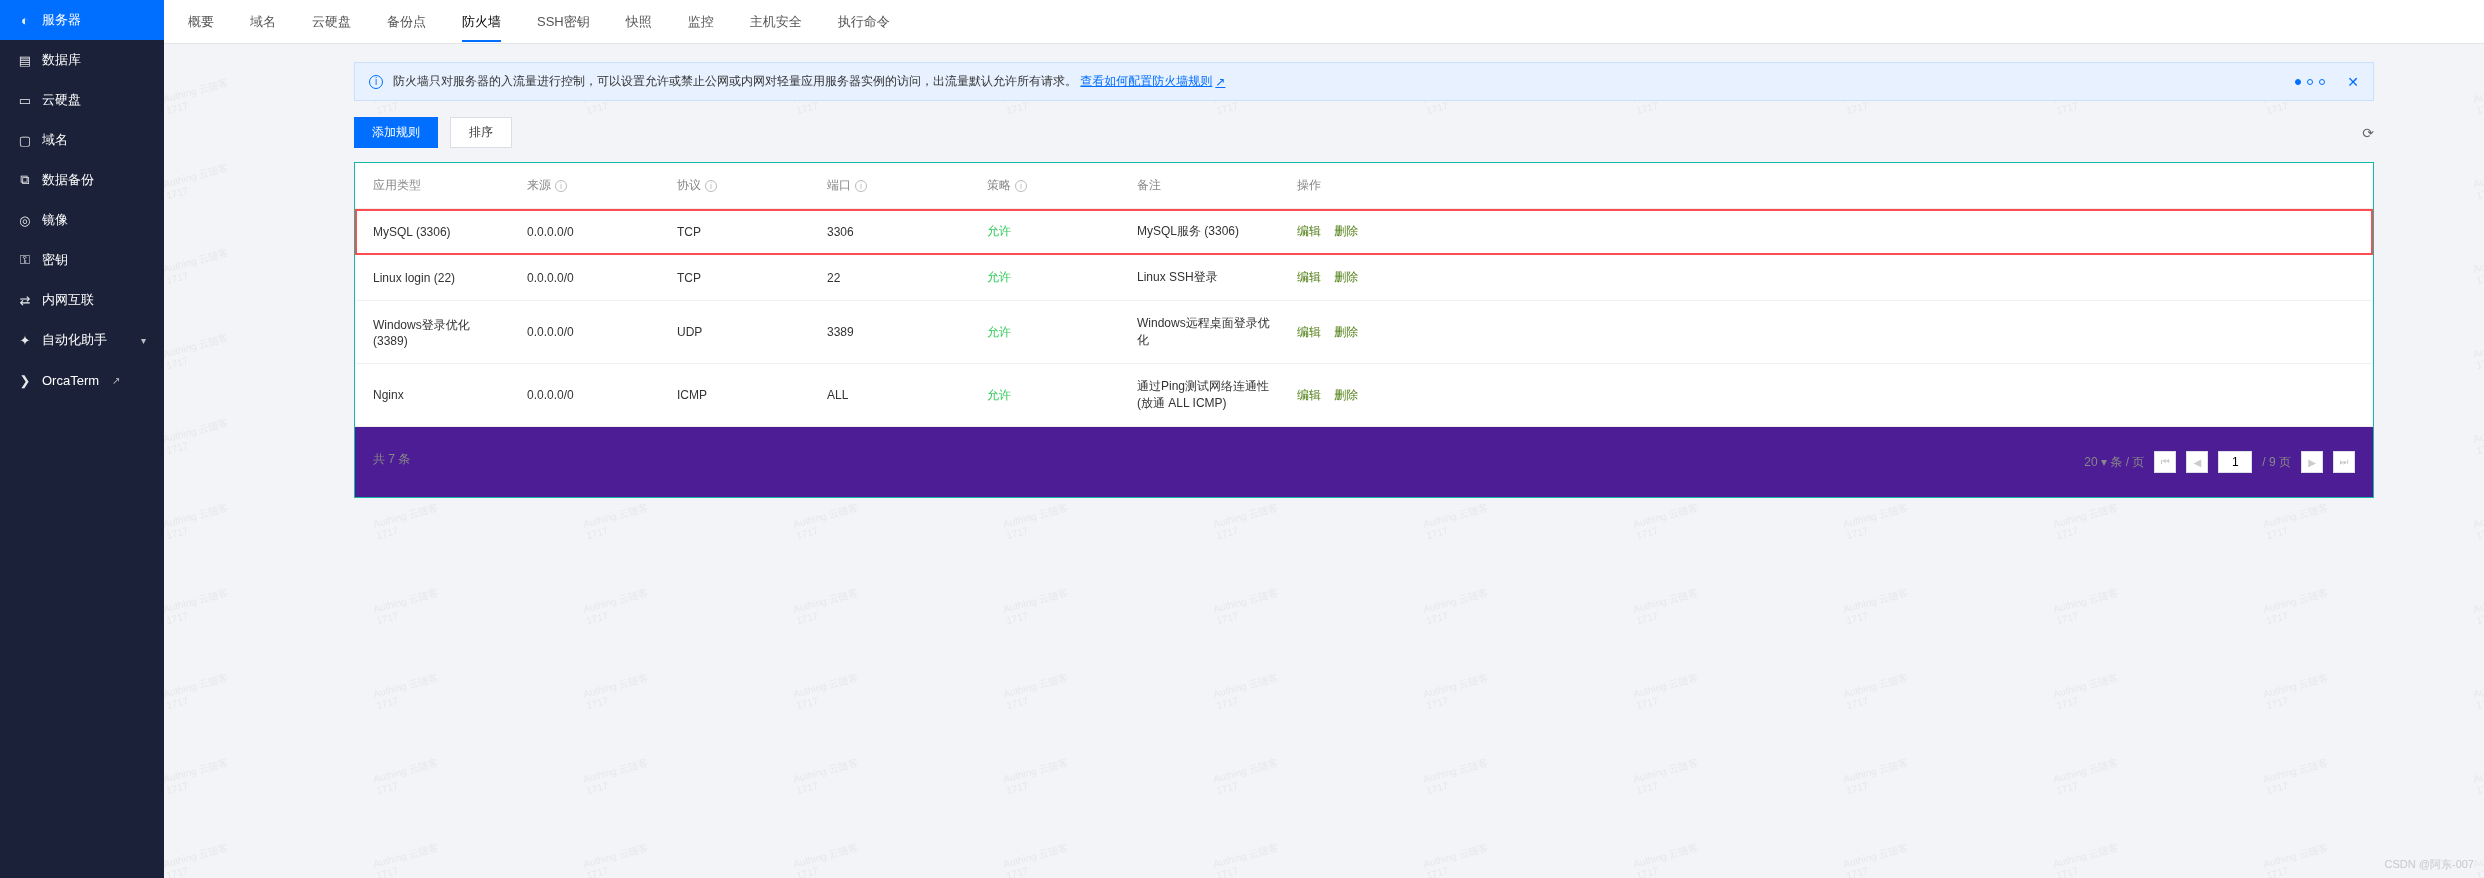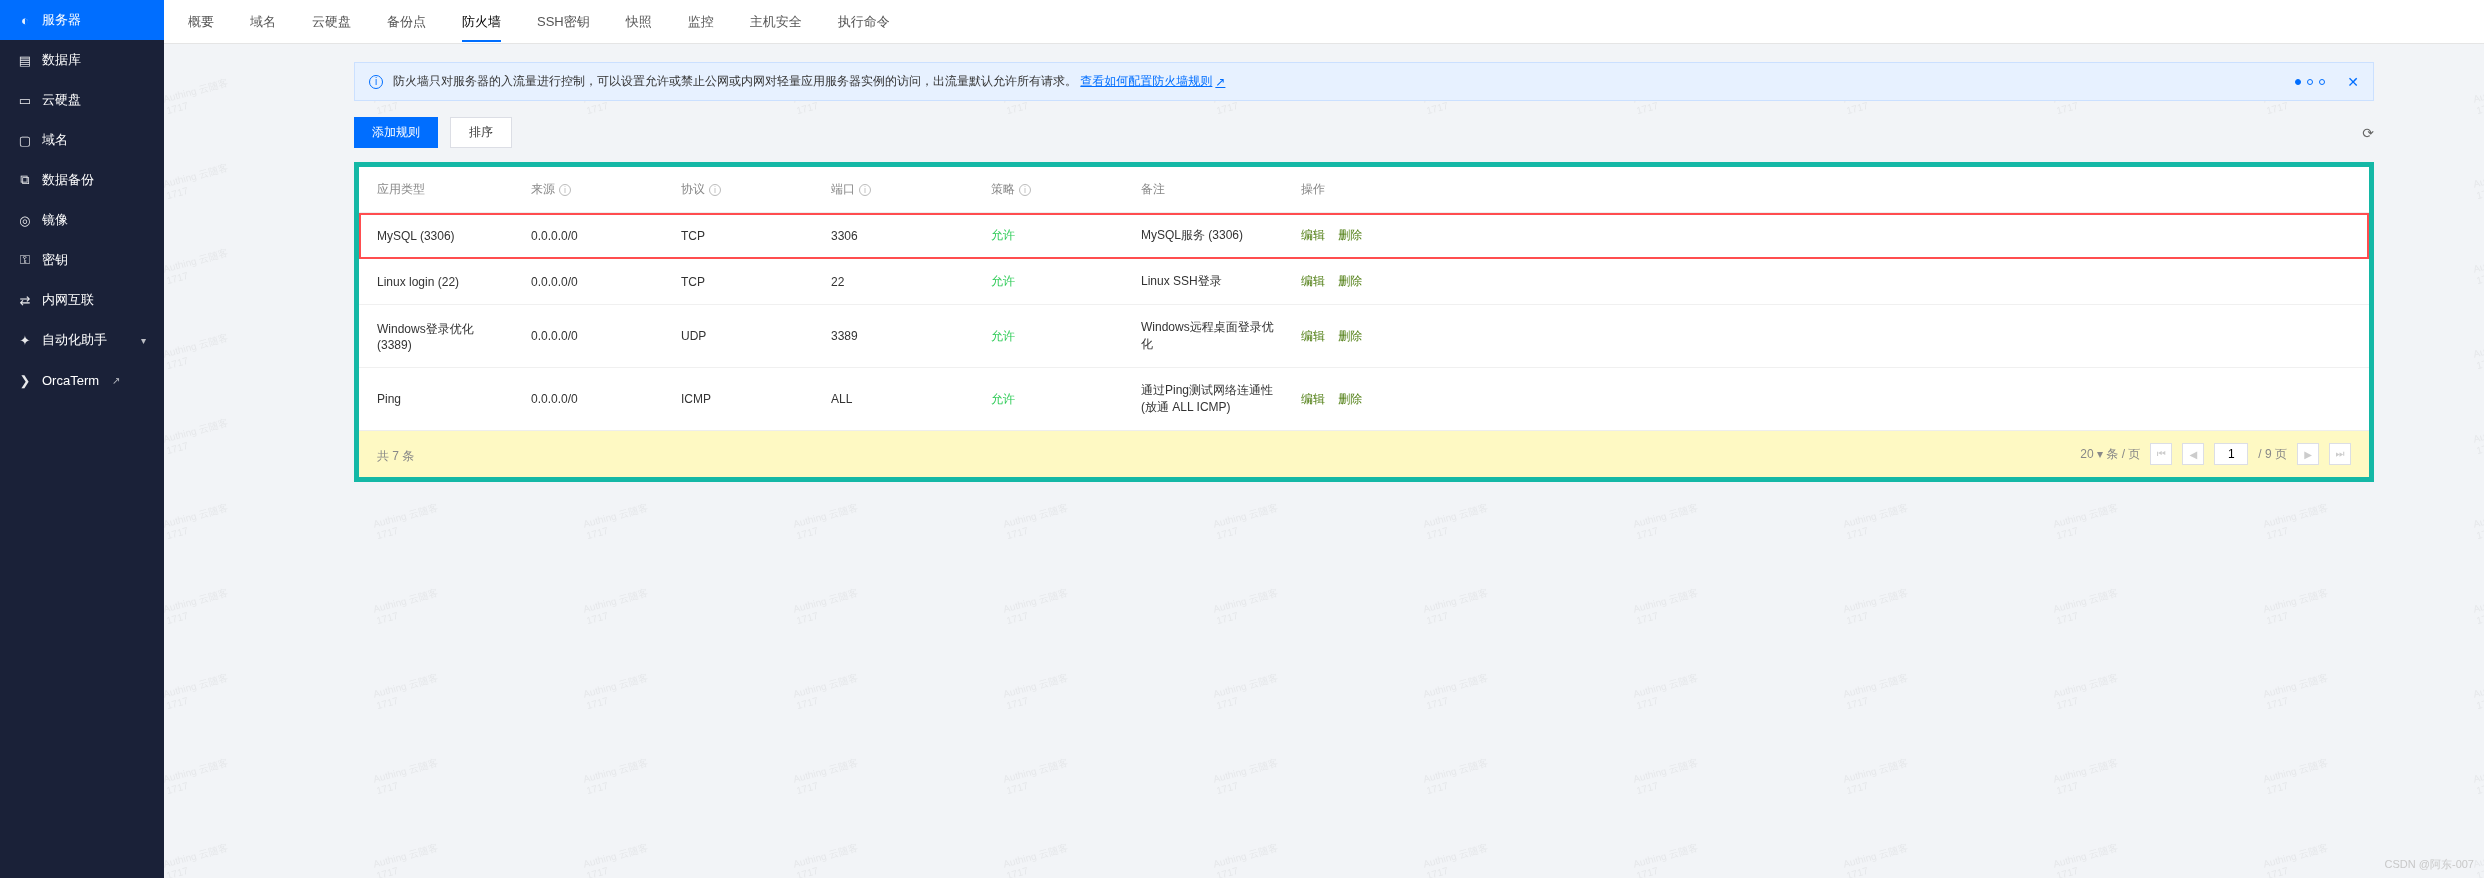--- a/index.html
+++ b/index.html
@@ -31,34 +31,34 @@
   .alert .dots { display: flex; gap: 6px; margin-left: auto; align-items: center; }
   .alert .dot { width: 6px; height: 6px; border-radius: 50%; border: 1px solid #006eff; }
   .alert .dot.fill { background: #006eff; }
   .alert .close { cursor: pointer; color: #006eff; font-size: 14px; margin-left: 12px; }
 
   .toolbar { display: flex; align-items: center; gap: 12px; margin-top: 16px; }
   .btn-primary { background: #006eff; color: #fff; border: none; padding: 7px 18px; font-size: 12px; cursor: pointer; }
   .btn-secondary { background: #fff; color: #333; border: 1px solid #dcdee5; padding: 6px 18px; font-size: 12px; cursor: pointer; }
   .toolbar .refresh { margin-left: auto; cursor: pointer; color: #666; font-size: 14px; }
 
-  .table-wrap { background: #fff; margin-top: 14px; border: 5px solid #14b8a6; }
+  .table-wrap { background: #fff; margin-top: 14px; border: 1px solid #14b8a6; }
   table { width: 100%; border-collapse: collapse; }
   th, td { text-align: left; font-weight: normal; font-size: 12px; padding: 14px 12px; vertical-align: middle; }
   th { color: #888; border-bottom: 1px solid #eee; }
   th:first-child, td:first-child { padding-left: 18px; }
   td { color: #333; border-bottom: 1px solid #f0f0f0; }
   tr:last-child td { border-bottom: none; }
   .info-o { display: inline-flex; width: 12px; height: 12px; border-radius: 50%; border: 1px solid #bbb; color: #bbb; align-items: center; justify-content: center; font-size: 9px; margin-left: 4px; }
   .policy-allow { color: #2dcb56; }
   .op-link { color: #4d7c0f; cursor: pointer; margin-right: 10px; }
   tr.highlight td { position: relative; }
   tr.highlight { outline: 2px solid #ff4d4f; outline-offset: -2px; }
 
-  .foot { display: flex; align-items: flex-end; padding: 12px 18px; color: #888; font-size: 12px; border-top: 1px solid #eee; background: #fef9c3; }
+  .foot { display: flex; align-items: flex-start; padding: 24px 18px; color: #888; font-size: 12px; border-top: 1px solid #eee; background: #4c1d95; }
   .foot .pages { margin-left: auto; display: flex; align-items: center; gap: 10px; }
   .foot select, .foot input[type=text] { border: 1px solid #dcdee5; padding: 3px 6px; font-size: 12px; }
   .pg-btn { width: 22px; height: 22px; border: 1px solid #dcdee5; background: #fff; cursor: pointer; display: inline-flex; align-items: center; justify-content: center; color: #999; font-size: 10px; }
   .pg-btn.dis { color: #ccc; cursor: not-allowed; }
   .foot input.pg-num { width: 34px; text-align: center; }
 
   .csdn { position: absolute; right: 10px; bottom: 6px; font-size: 11px; color: #c8c8c8; z-index: 3; }
 </style>
 </head>
 <body>
@@ -333,21 +333,21 @@
     <td>UDP</td>
     <td>3389</td>
     <td><span class="policy-allow">允许</span></td>
     <td style="max-width:160px">Windows远程桌面登录优化</td>
     <td>
       <span class="op-link">编辑</span>
       <span class="op-link">删除</span>
     </td>
           </tr>
           <tr>
-    <td>Ping</td>
+    <td>Nginx</td>
     <td>0.0.0.0/0</td>
     <td>ICMP</td>
     <td>ALL</td>
     <td><span class="policy-allow">允许</span></td>
     <td style="max-width:160px">通过Ping测试网络连通性 (放通 ALL ICMP)</td>
     <td>
       <span class="op-link">编辑</span>
       <span class="op-link">删除</span>
     </td>
           </tr>

